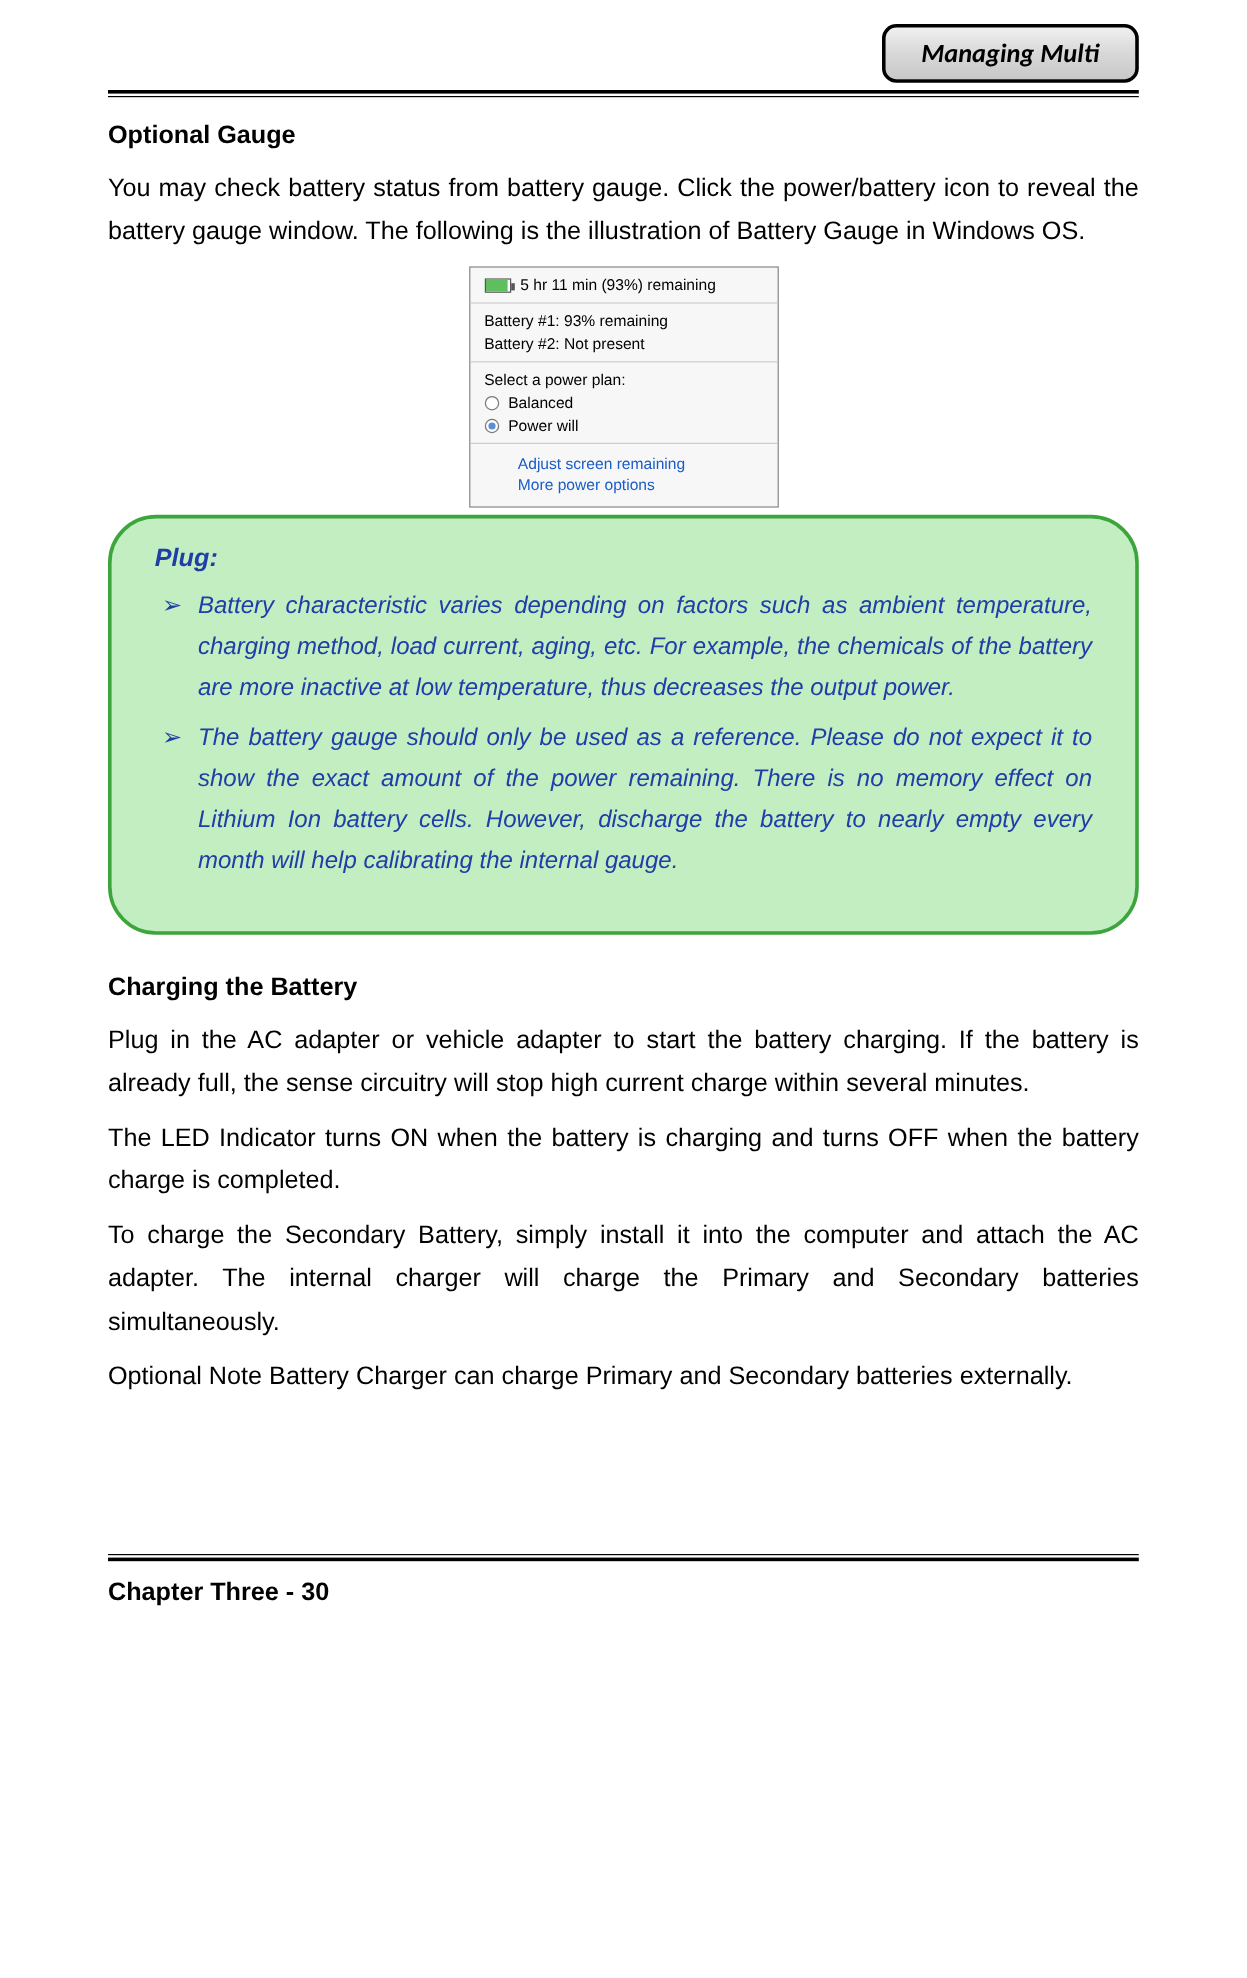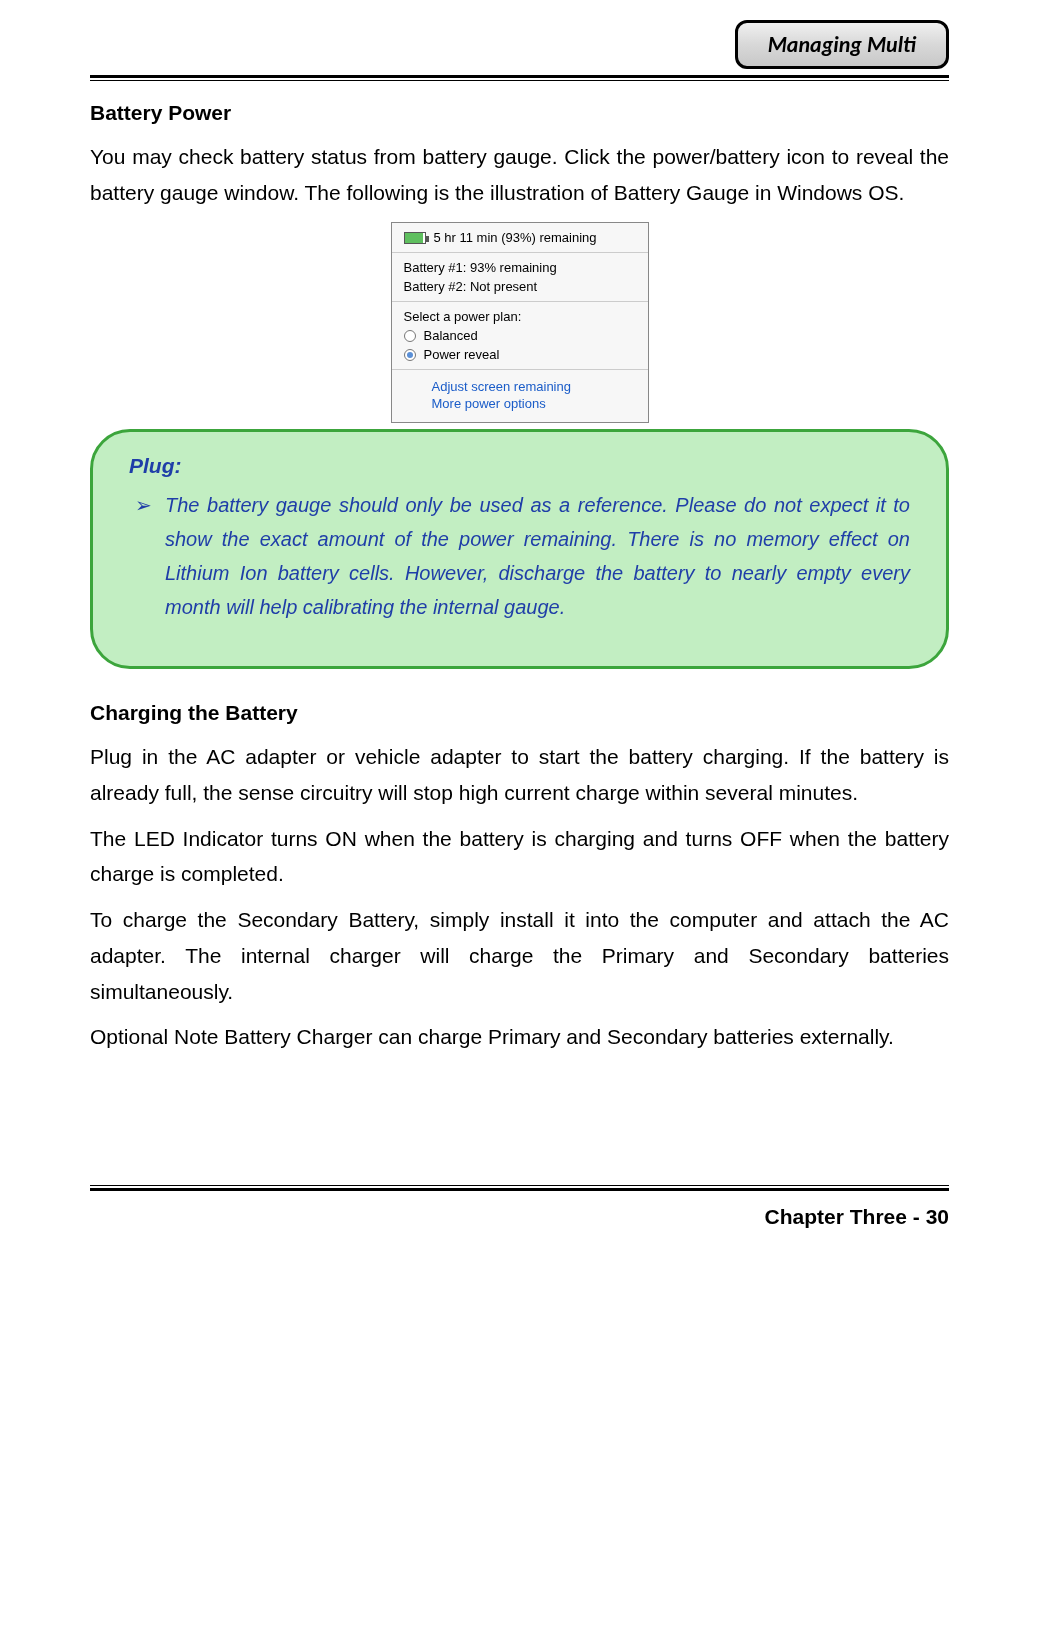--- a/index.html
+++ b/index.html
@@ -121,32 +121,32 @@
     font-style: normal;
   }
   .bottom-rule {
     border-top: 1px solid #000;
     border-bottom: 3px solid #000;
     height: 6px;
     margin-top: 130px;
     margin-bottom: 14px;
   }
   .footer {
-    text-align: right;
+    text-align: left;
     font-weight: bold;
     font-size: 21px;
   }
 </style>
 </head>
 <body>
 
 <div class="header-tab">Managing Multi</div>
 <div class="top-rule"></div>
 
-<div class="section-heading">Battery Power</div>
+<div class="section-heading">Optional Gauge</div>
 <div class="body-text">You may check battery status from battery gauge. Click the power/battery icon to reveal the battery gauge window. The following is the illustration of Battery Gauge in Windows OS.</div>
 
 <div class="gauge-figure">
   <div class="row">
     <span class="battery-icon">
         <span class="fill" style="width:93%"></span>
       </span>
     <span>5 hr 11 min (93%) remaining</span>
   </div>
   <div class="row sep" style="padding-bottom:2px;">
@@ -157,31 +157,32 @@
   </div>
   <div class="row sep" style="padding-bottom:2px;">
     <span>Select a power plan:</span>
   </div>
   <div class="row" style="padding-top:2px; padding-bottom:2px;">
     <span class="radio"></span>
     <span>Balanced</span>
   </div>
   <div class="row" style="padding-top:2px;">
     <span class="radio checked"></span>
-    <span>Power reveal</span>
+    <span>Power will</span>
   </div>
   <div class="gauge-links sep">
     <div class="gauge-link">Adjust screen remaining</div>
     <div class="gauge-link">More power options</div>
   </div>
 </div>
 
 <div class="note-box">
   <div class="note-title">Plug:</div>
   <ul class="note-list">
+    <li>Battery characteristic varies depending on factors such as ambient temperature, charging method, load current, aging, etc. For example, the chemicals of the battery are more inactive at low temperature, thus decreases the output power.</li>
     <li>The battery gauge should only be used as a reference. Please do not expect it to show the exact amount of the power remaining. There is no memory effect on Lithium Ion battery cells. However, discharge the battery to nearly empty every month will help calibrating the internal gauge.</li>
   </ul>
 </div>
 
 <div class="section-heading">Charging the Battery</div>
 <div class="body-text">Plug in the AC adapter or vehicle adapter to start the battery charging. If the battery is already full, the sense circuitry will stop high current charge within several minutes.</div>
 <div class="body-text">The LED Indicator turns ON when the battery is charging and turns OFF when the battery charge is completed.</div>
 <div class="body-text">To charge the Secondary Battery, simply install it into the computer and attach the AC adapter. The internal charger will charge the Primary and Secondary batteries simultaneously.</div>
 <div class="body-text">Optional Note Battery Charger can charge Primary and Secondary batteries externally.</div>
 

